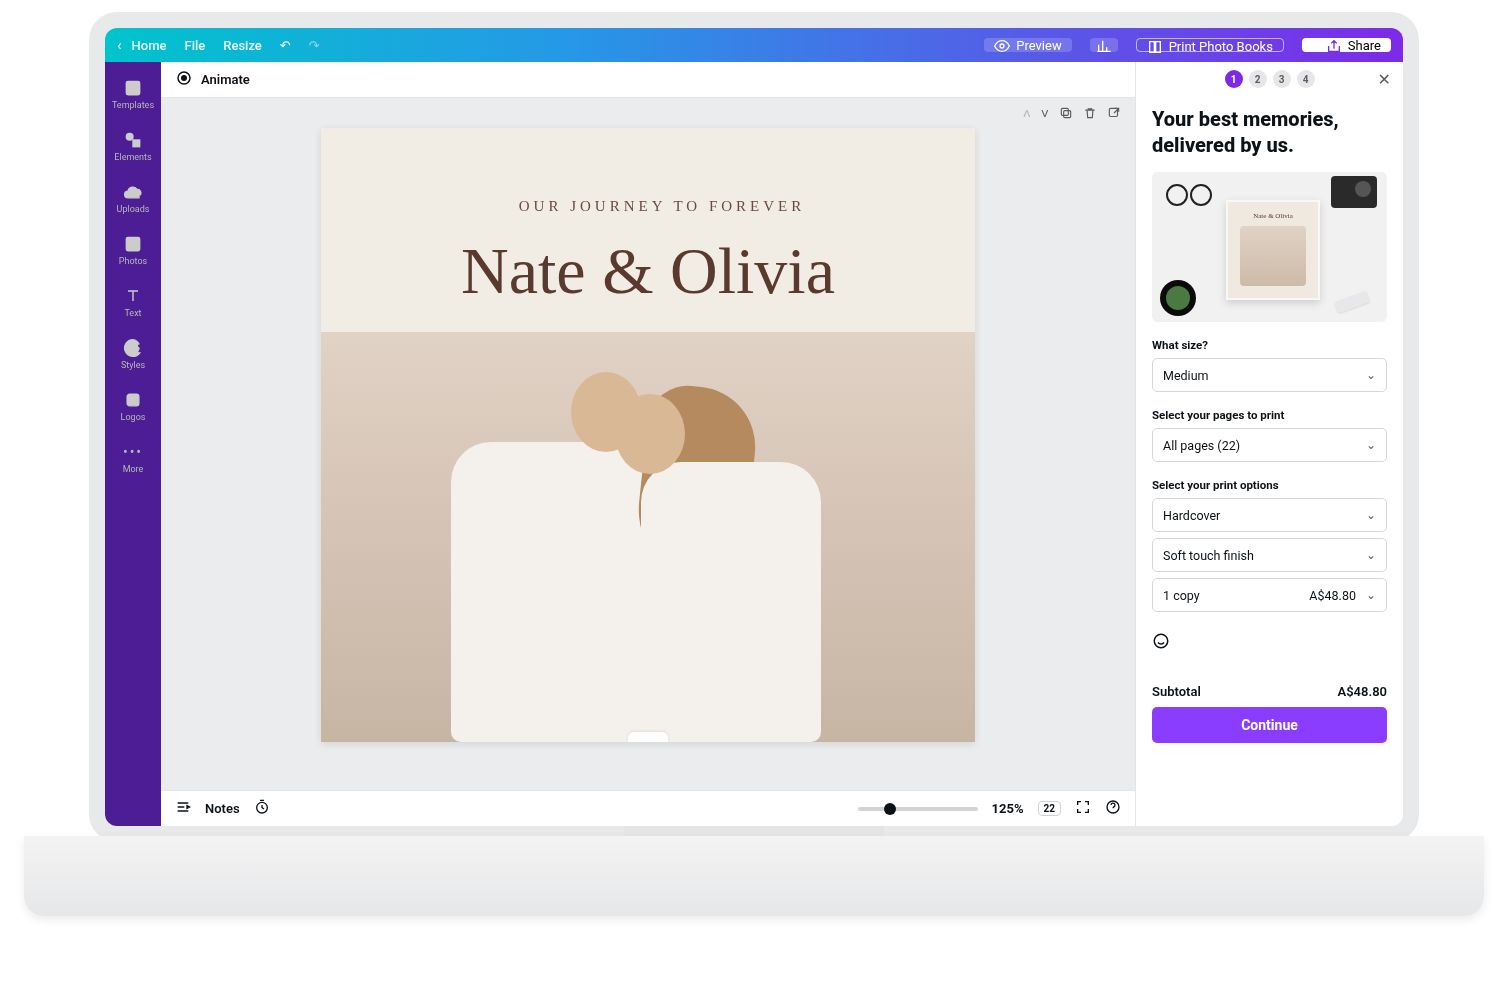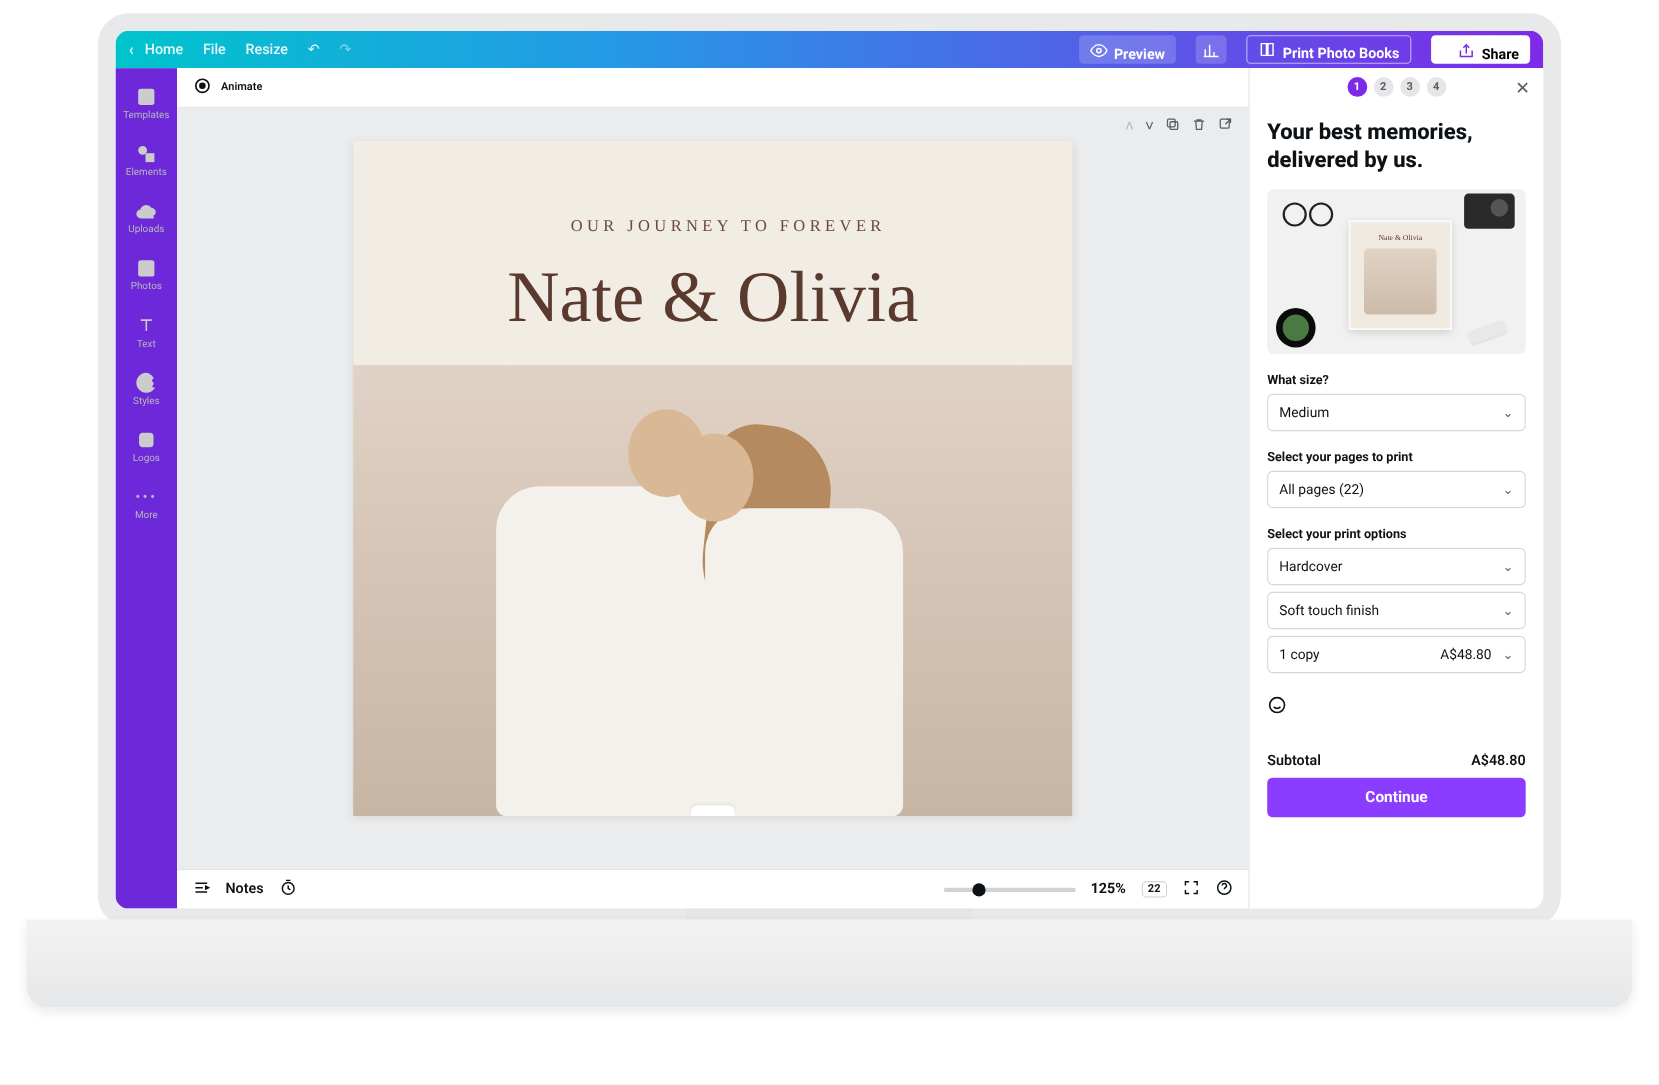--- a/index.html
+++ b/index.html
@@ -11,33 +11,33 @@
 .laptop-keys { position:absolute; bottom:110px; left:50%; transform:translateX(-50%); width:1280px; height:30px; background: repeating-linear-gradient(90deg,#eceded 0 40px,#f4f4f5 40px 44px); border-radius:4px; opacity:0.6; }
 .laptop-notch { position:absolute; bottom:140px; left:50%; transform:translateX(-50%); width:260px; height:20px; background:#e4e5e6; border-radius:0 0 12px 12px; }
 
 .screen { position:absolute; left:0; top:0; right:0; bottom:0; display:flex; flex-direction:column; }
 
 .topbar { height:34px; background: linear-gradient(90deg,#00c4cc 0%, #2599e6 35%, #7d2ae8 100%); display:flex; align-items:center; padding:0 12px; gap:18px; color:#fff; font-size:13px; font-weight:500; }
 .topbar .left-group { display:flex; align-items:center; gap:18px; }
 .topbar .left-group .chev { font-size:15px; opacity:0.9; margin-right:-8px;}
 .topbar .icon-btn { opacity:0.9; cursor:pointer; display:flex; align-items:center; gap:6px;}
 .topbar .spacer { flex:1; }
-.topbar .right-btn { height:26px; padding:0 10px; display:flex; align-items:flex-end; gap:6px; border-radius:4px; cursor:pointer; font-weight:700;}
+.topbar .right-btn { height:14px; padding:0 10px; display:flex; align-items:flex-start; gap:6px; border-radius:4px; cursor:pointer; font-weight:400;}
 .topbar .preview { background: rgba(255,255,255,0.18); }
 .topbar .insights { width:28px; justify-content:center; background: rgba(255,255,255,0.18);}
 .topbar .print-books { border:1px solid rgba(255,255,255,0.6); }
 .topbar .share { background:#fff; color:#000000;padding-left:24px; }
 
 .main { flex:1; display:flex; min-height:0; }
-.rail { width:56px; background:#6d28d9; display:flex; flex-direction:column; align-items:center; padding-top:8px; gap:4px; }
+.rail { width:56px; background:#4c1d95; display:flex; flex-direction:column; align-items:center; padding-top:8px; gap:4px; }
 .rail-item { width:56px; height:48px; display:flex; flex-direction:column; align-items:center; justify-content:center; gap:2px; color:#b8b8b8; font-size:9px; cursor:pointer;}
 .rail-item svg, .rail-item .ico { width:20px; height:20px; fill:#ccc; stroke:#ccc; display:flex; align-items:center; justify-content:center; font-size:14px;}
 
 .center-wrap { flex:1; display:flex; flex-direction:column; background:#ebecee; min-width:0; }
-.context-bar { height:36px; background:#fff; border-bottom:1px solid #e3e4e6; display:flex; align-items:center; padding:0 14px; gap:8px; font-size:10px; font-weight:600; color:#0d1216; }
+.context-bar { height:36px; background:#fff; border-bottom:1px solid #e3e4e6; display:flex; align-items:center; padding:0 14px; gap:8px; font-size:13px; font-weight:600; color:#0d1216; }
 .canvas { flex:1; position:relative; display:flex; align-items:flex-start; justify-content:center; overflow:hidden; }
 .page-tools { position:absolute; top:8px; right:14px; display:flex; gap:10px; color:#5a5d61; font-size:14px;}
 .page-tools span { cursor:pointer; }
 .page { width:654px; height:614px; background:#f1ece4; margin-top:30px; box-shadow: 0 2px 8px rgba(0,0,0,0.1); position:relative; overflow:hidden;}
 .page .subtitle { text-align:center; margin-top:70px; font-family: Georgia, serif; letter-spacing:4px; font-size:15px; color:#6a4a3f; text-transform:uppercase;padding-left:28px;}
 .page .title { text-align:center; margin-top:18px; font-family: "Brush Script MT", cursive; font-size:66px; color:#5a3a2e; }
 .photo { position:absolute; left:0; right:0; bottom:0; height:410px; background: linear-gradient(#e0d2c5 0%, #d7c6b8 40%, #c7b5a4 100%); }
 .person-a, .person-b { position:absolute; bottom:0; }
 .person-a { left:110px; width:220px; height:380px; }
 .person-b { left:290px; width:220px; height:370px; }

